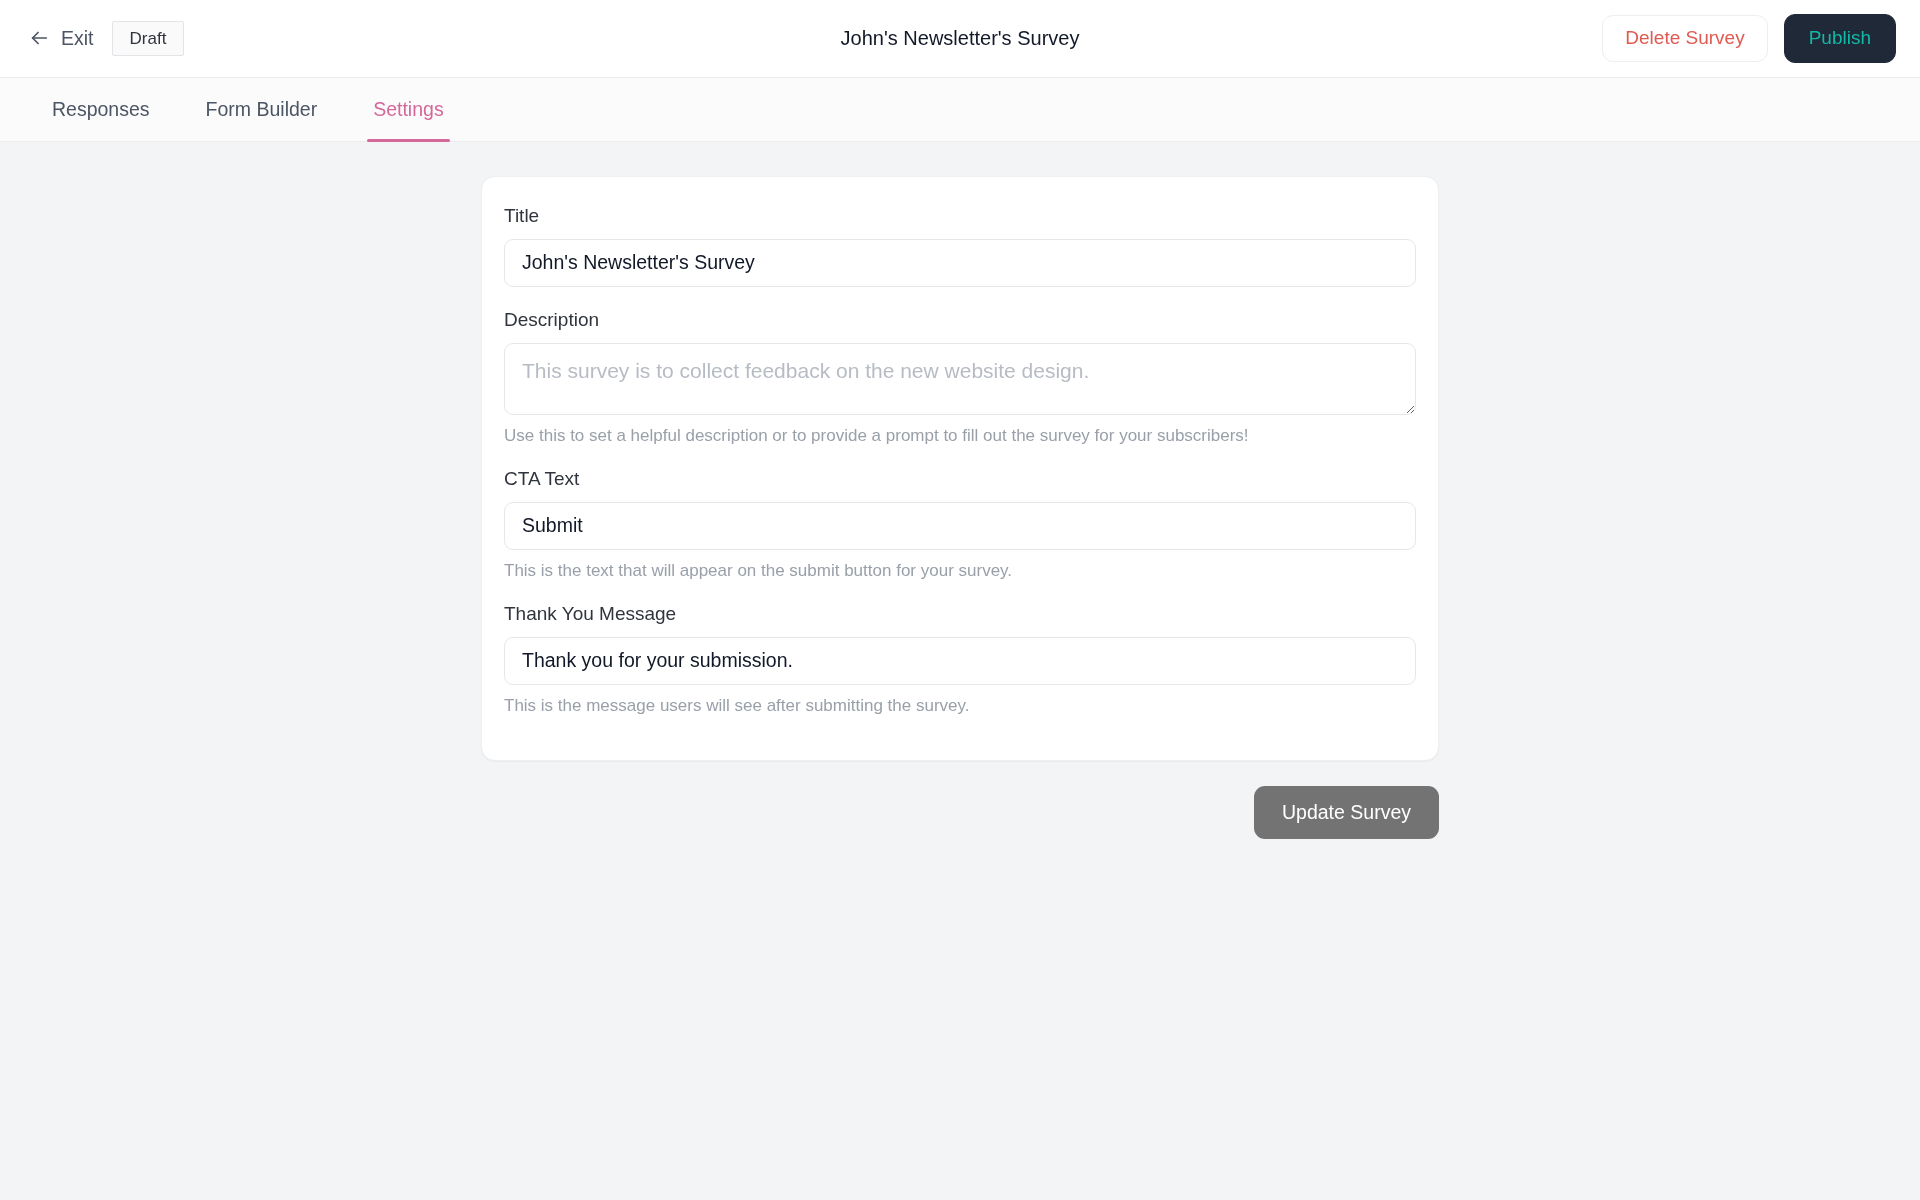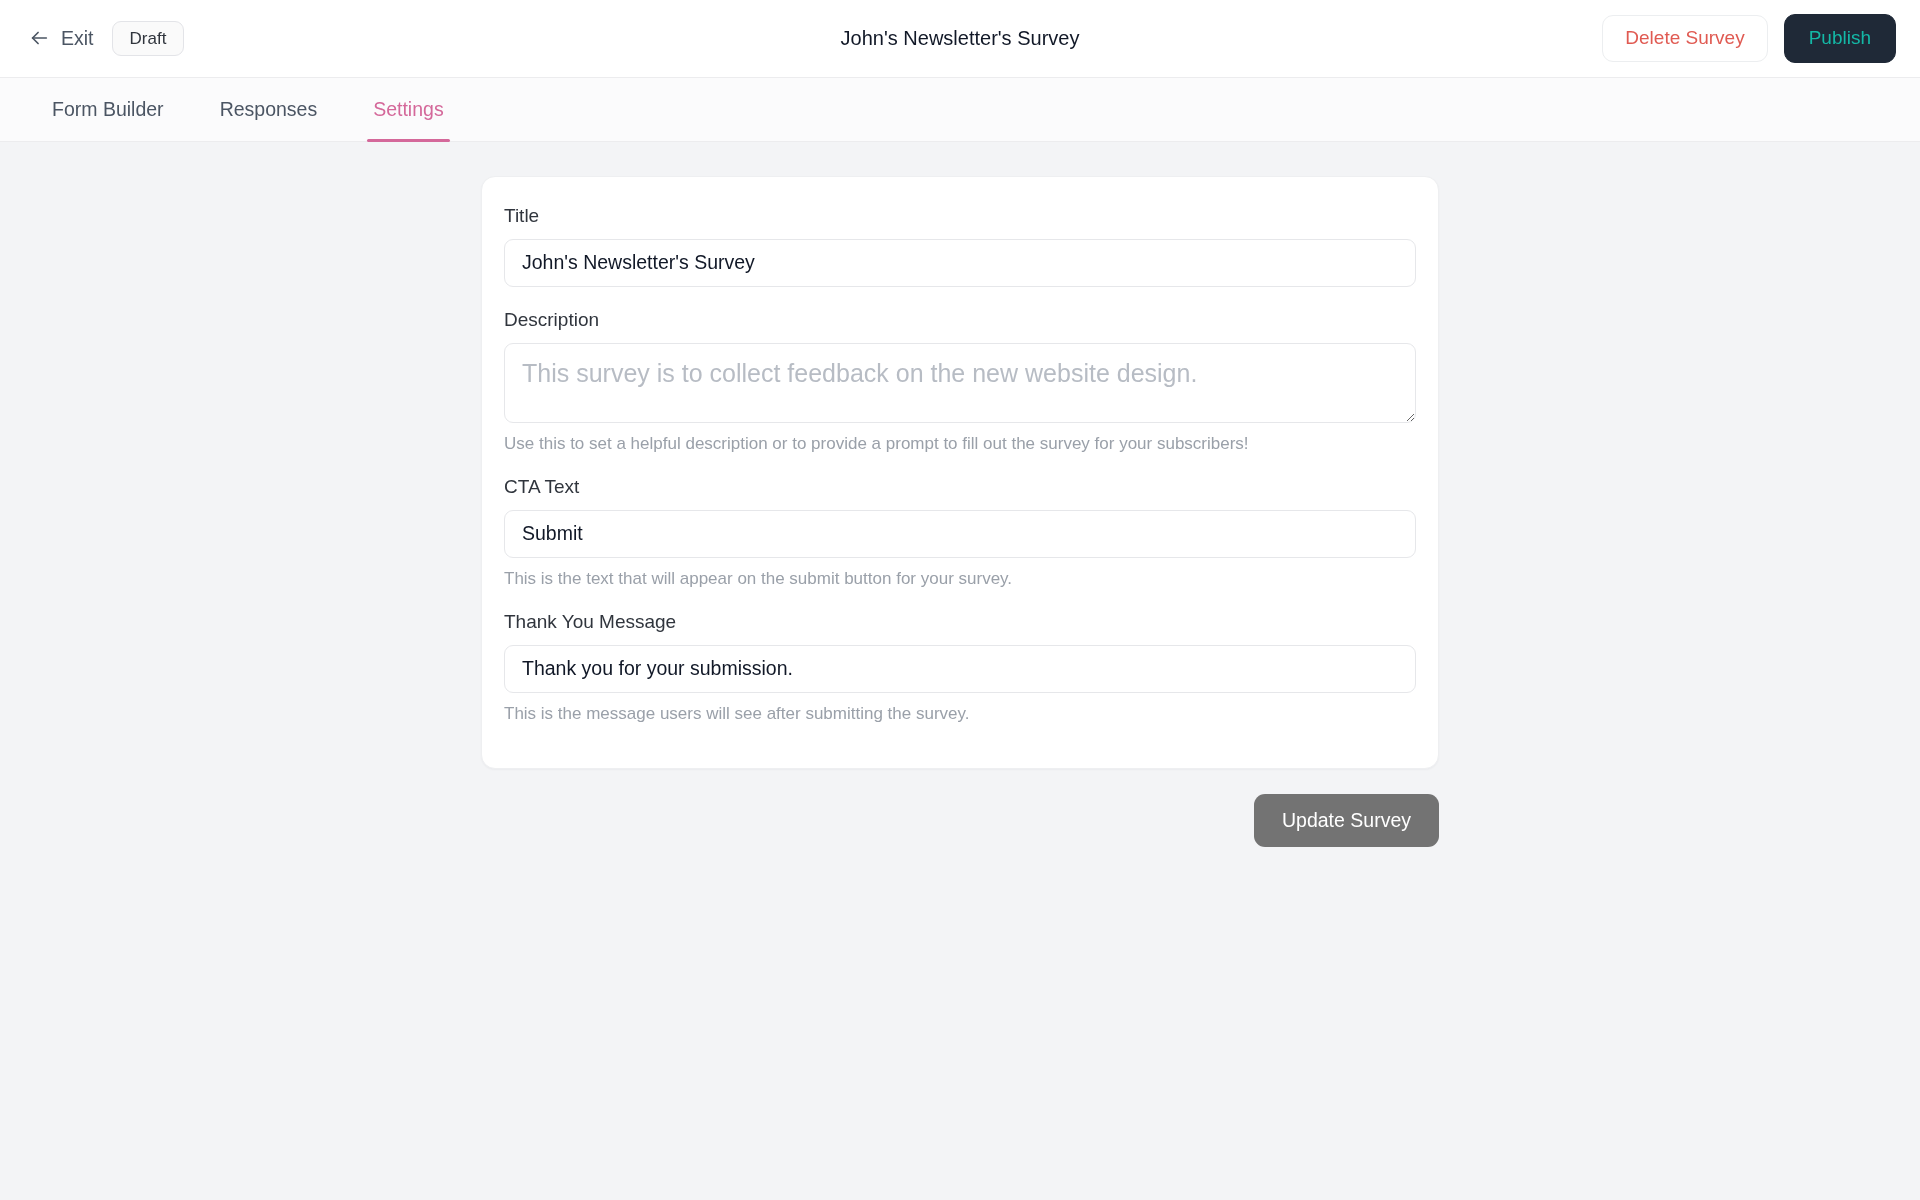--- a/index.html
+++ b/index.html
@@ -55,21 +55,21 @@
 
   .exit-label {
     font-size: 19.5px;
     color: #4b5563;
     line-height: 1;
   }
 
   .status-chip {
     border: 1px solid #e3e4e8;
     background: #fafafa;
-    border-radius: 9px;
+    border-radius: 2px;
     padding: 7px 17px;
     font-size: 17px;
     color: #30353d;
     line-height: 1.15;
     cursor: pointer;
   }
 
   .topbar-title {
     position: absolute;
     left: 0;
@@ -190,25 +190,25 @@
     font-size: 19.5px;
     font-family: inherit;
     color: #111827;
     background: #ffffff;
     outline: none;
   }
 
   .textarea-input {
     display: block;
     width: 100%;
-    height: 80px;
+    height: 72px;
     border: 1px solid #e6e7ea;
     border-radius: 9px;
     padding: 13px 17px;
-    font-size: 25px;
+    font-size: 21px;
     font-family: inherit;
     color: #111827;
     background: #ffffff;
     outline: none;
     resize: vertical;
     line-height: 1.35;
   }
 
   .text-input::placeholder,
   .textarea-input::placeholder { color: #b7bcc4; }
@@ -260,22 +260,22 @@
 
   <div class="topbar-title">John's Newsletter's Survey</div>
 
   <div class="topbar-right">
     <button class="btn-delete">Delete Survey</button>
     <button class="btn-publish">Publish</button>
   </div>
 </div>
 
 <div class="tabbar">
+  <button class="tab">Responses</button>
   <button class="tab">Form Builder</button>
-  <button class="tab">Responses</button>
   <button class="tab active">Settings</button>
 </div>
 
 <div class="main">
   <div class="content-wrap">
 
     <div class="card">
 
       <div class="field">
         <label class="field-label">Title</label>

